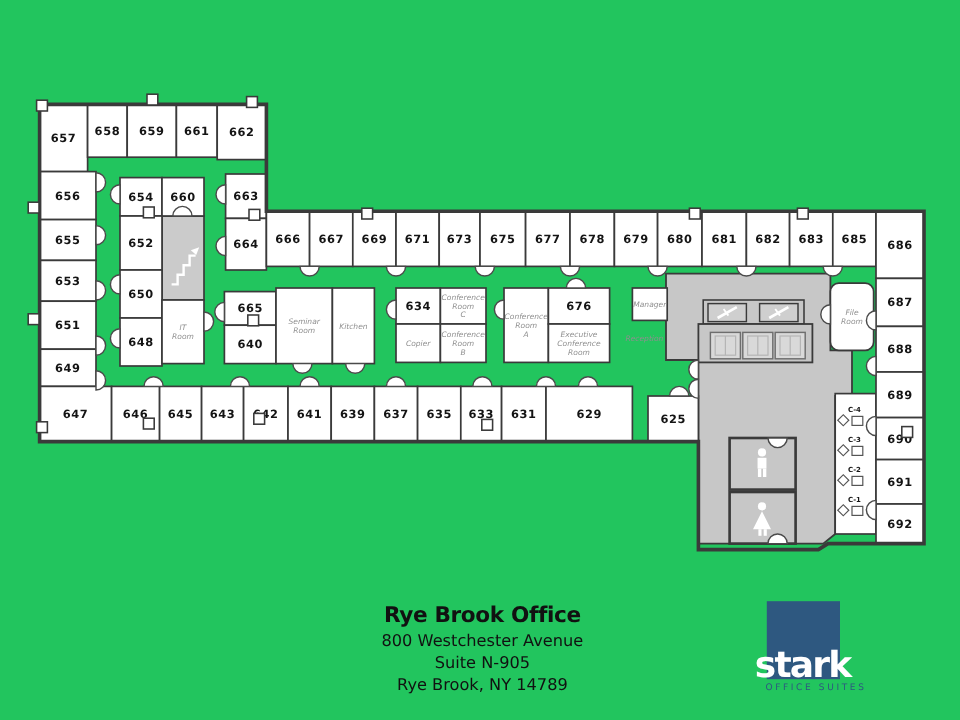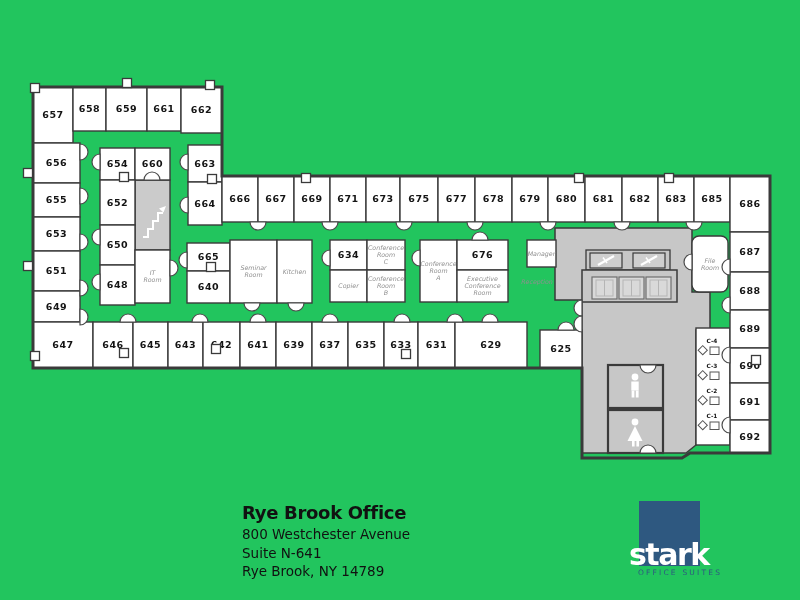--- a/index.html
+++ b/index.html
@@ -1,19 +1,19 @@
 <!DOCTYPE html>
 <html><head>
 <meta charset="utf-8">
 <style>
   html,body{margin:0;padding:0;background:#fff;}
   #stage{position:relative;width:800px;height:600px;background:#22c55e;overflow:hidden;
          font-family:"DejaVu Sans",sans-serif;}
   #plan-svg{position:absolute;left:0;top:0;}
-  .footer{position:absolute;left:242px;top:502px;width:320px;color:#111;}
+  .footer{position:absolute;left:242px;top:502px;width:320px;text-align:center;color:#111;}
   .footer .title{font-size:18px;font-weight:bold;letter-spacing:-0.3px;margin-bottom:2px;}
   .footer .line{font-size:13.5px;line-height:18.5px;}
   .logo{position:absolute;left:639px;top:501px;width:61px;height:65px;background:#2e5880;}
   .logo .wordmark{position:absolute;left:-10px;bottom:-4px;color:#fff;font-size:30px;
                   font-weight:bold;letter-spacing:-1.5px;line-height:1;}
   .logo .tagline{position:absolute;top:67px;left:-7px;width:96px;text-align:center;
                  color:#2e5880;font-size:7.5px;font-weight:normal;letter-spacing:2.2px;
                  white-space:nowrap;}
 </style>
 </head>
@@ -385,21 +385,21 @@
       <path d="M-8,0 A8,8 0 0 1 8,0 Z" fill="#fff" stroke="#4a4a4a" stroke-width="1.2" transform="translate(730,305) rotate(270)"></path>
       <path d="M-8,0 A8,8 0 0 1 8,0 Z" fill="#fff" stroke="#4a4a4a" stroke-width="1.2" transform="translate(730,355) rotate(270)"></path>
       <path d="M-8,0 A8,8 0 0 1 8,0 Z" fill="#fff" stroke="#4a4a4a" stroke-width="1.2" transform="translate(730,425) rotate(270)"></path>
       <path d="M-8,0 A8,8 0 0 1 8,0 Z" fill="#fff" stroke="#4a4a4a" stroke-width="1.2" transform="translate(648,365) rotate(180)"></path>
       <path d="M-8,0 A8,8 0 0 1 8,0 Z" fill="#fff" stroke="#4a4a4a" stroke-width="1.2" transform="translate(648,453) rotate(0)"></path>
     </svg>
 
   <div class="footer">
     <div class="title">Rye Brook Office</div>
     <div class="line">800 Westchester Avenue</div>
-    <div class="line">Suite N-641</div>
+    <div class="line">Suite N-905</div>
     <div class="line">Rye Brook, NY 14789</div>
   </div>
 
   <div class="logo">
     <div class="wordmark">stark</div>
     <div class="tagline">OFFICE SUITES</div>
   </div>
 </div>
 
 </body></html>

